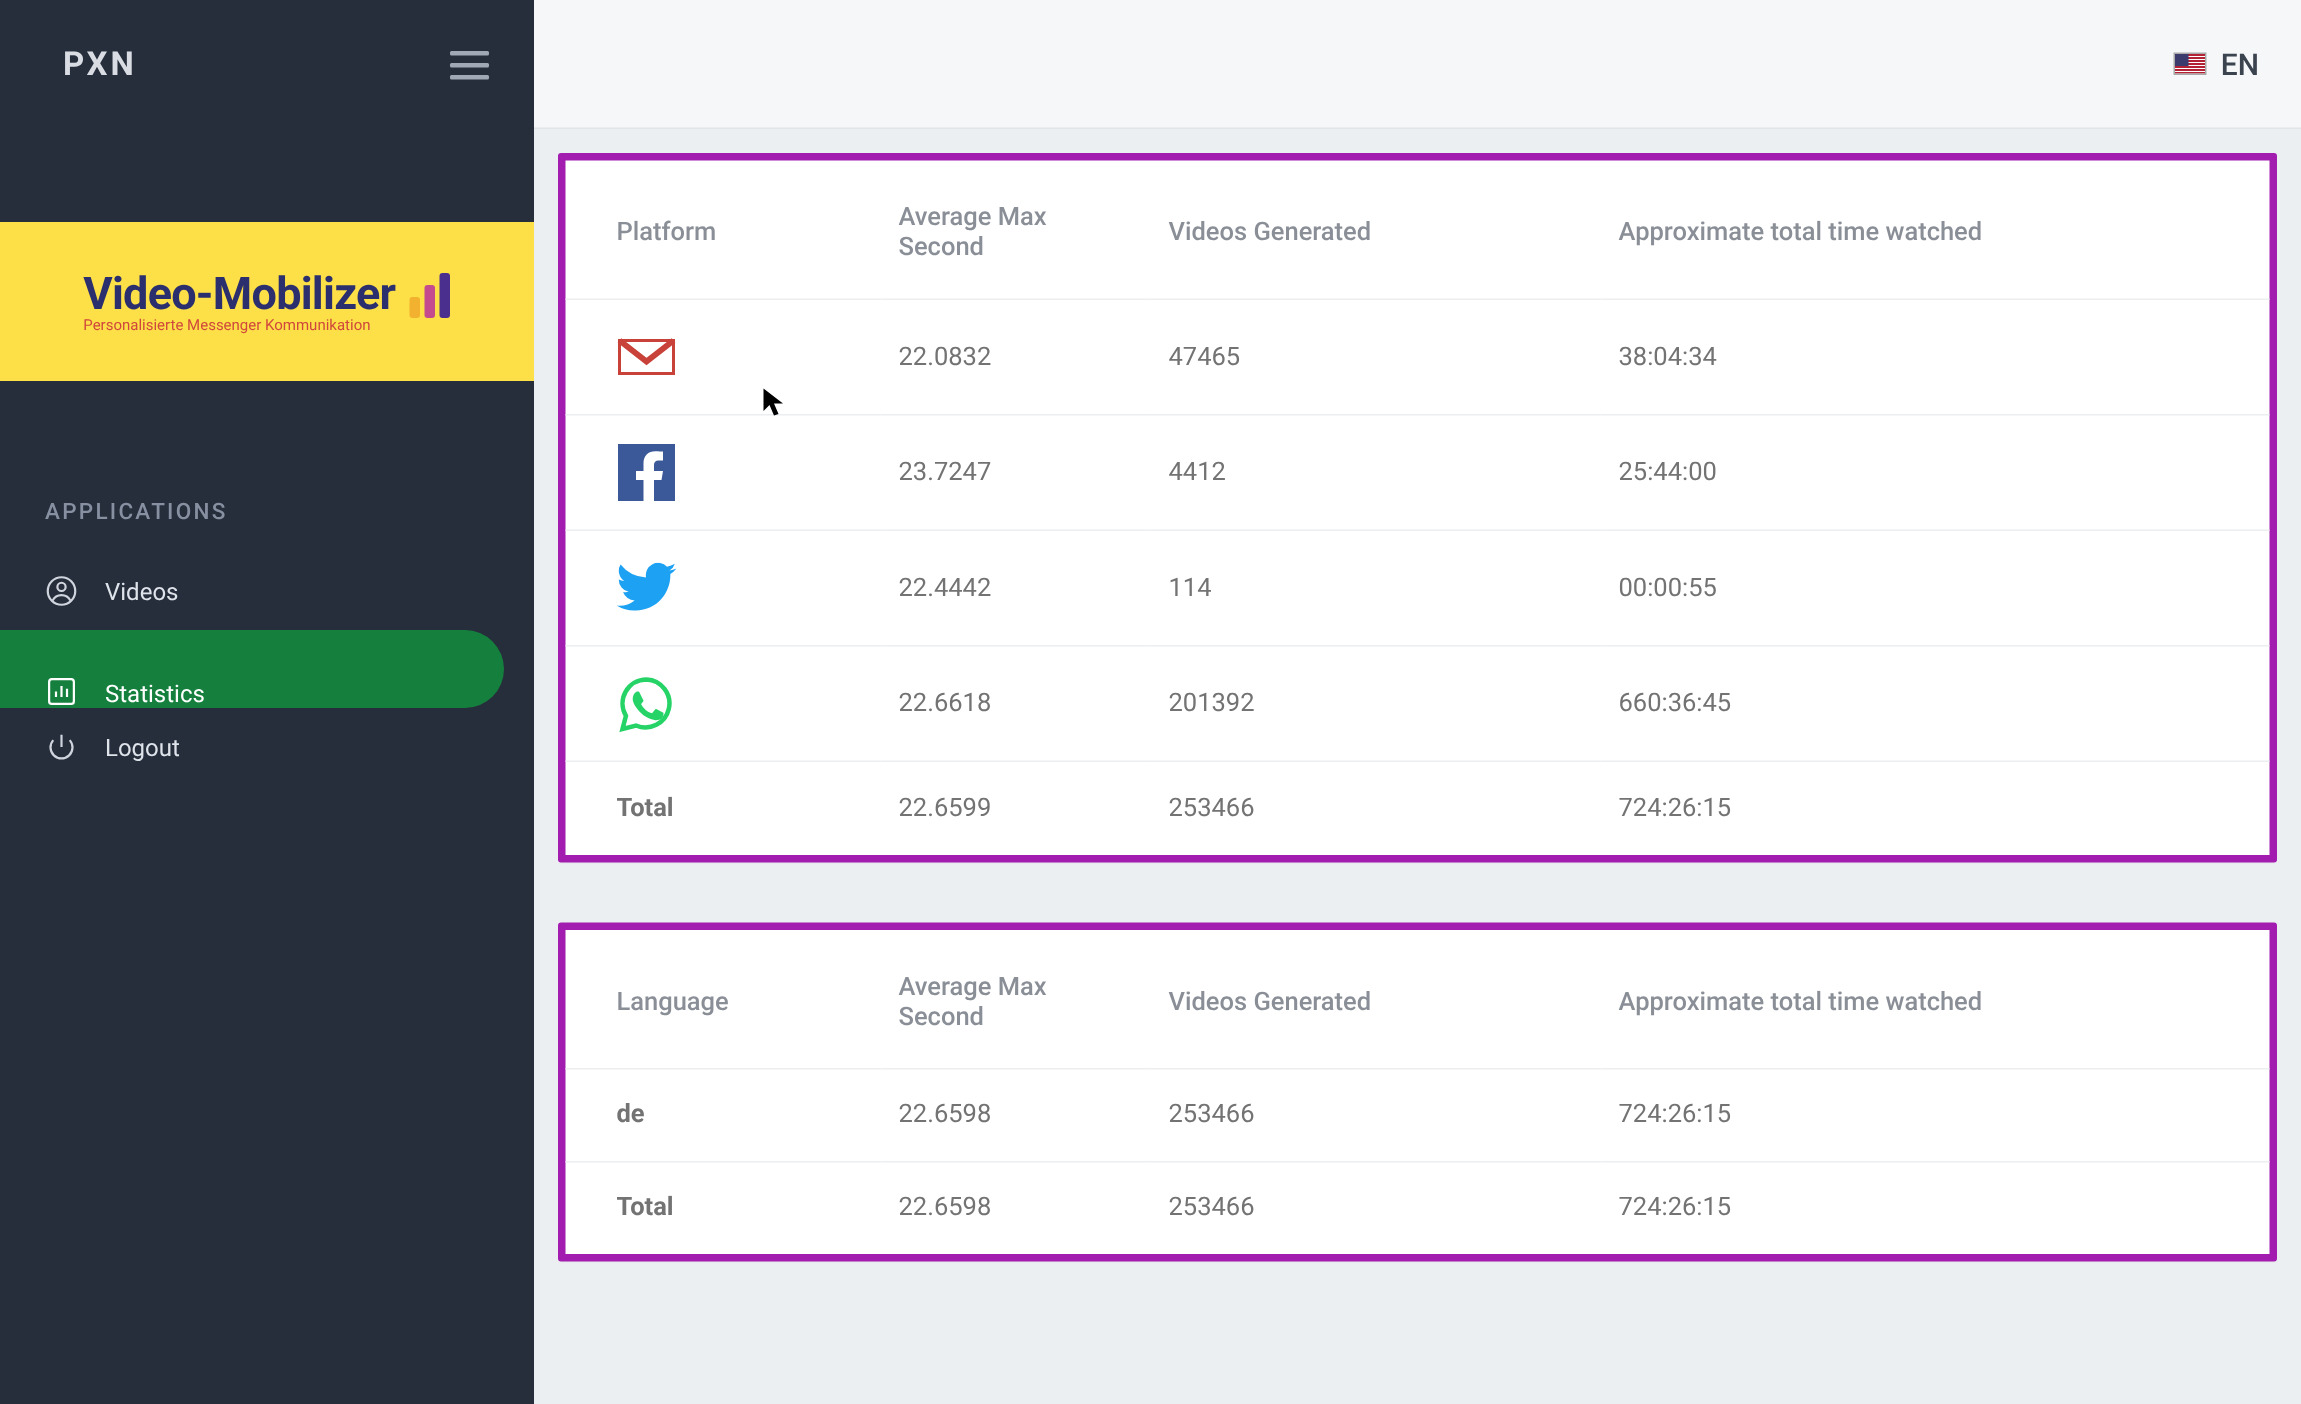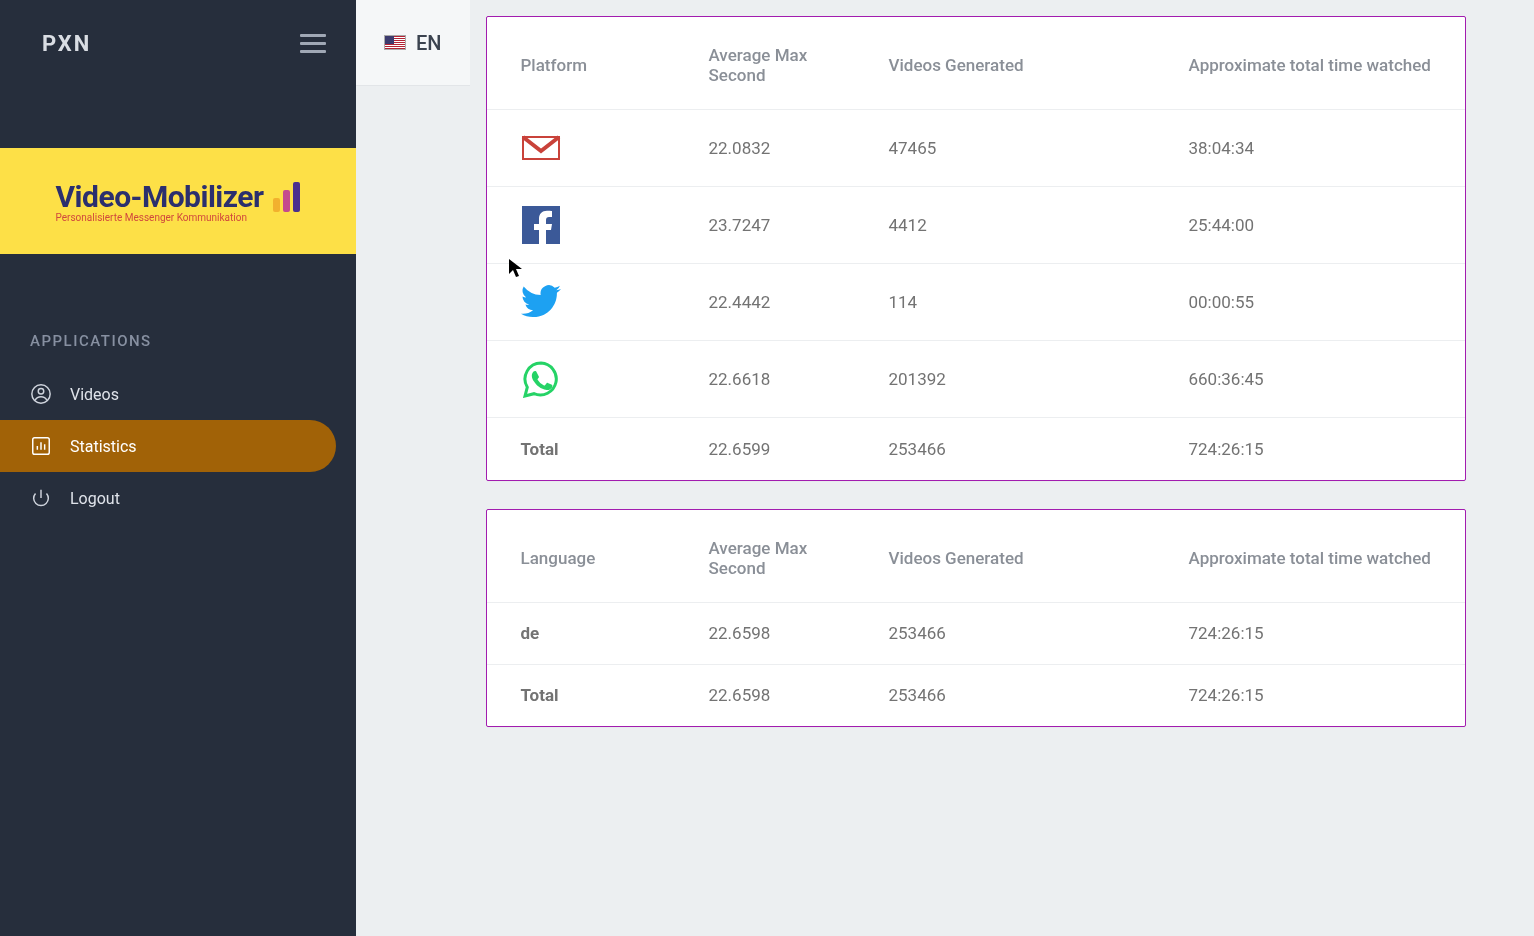--- a/index.html
+++ b/index.html
@@ -16,34 +16,34 @@
   .logo-wrap { text-align: left; }
   .logo-text { font-size: 30px; font-weight: 700; color: #2b2f6e; letter-spacing: -0.5px; display: inline-block; vertical-align: middle; }
   .logo-bars { display: inline-flex; align-items: flex-end; gap: 3px; margin-left: 6px; vertical-align: middle; }
   .logo-bars i { display: block; width: 7px; border-radius: 2px; }
   .logo-sub { font-size: 10px; color: #d0483d; margin-top: -2px; }
 
   .section-label { color: #8790a1; font-size: 15px; letter-spacing: 1.5px; padding: 78px 16px 18px 30px; font-weight: 500; }
 
   .nav { list-style: none; }
   .nav-item { display: flex; align-items: center; gap: 18px; padding: 0 30px; height: 52px; color: #dfe3ea; font-size: 16px; cursor: pointer; }
-  .nav-item.active { background: #a16207; color: #fff; border-top-right-radius: 26px; border-bottom-right-radius: 26px; margin-right: 20px; }
+  .nav-item.active { background: #15803d; color: #fff; border-top-right-radius: 26px; border-bottom-right-radius: 26px; margin-right: 20px; align-items: flex-end; }
   .nav-icon { width: 22px; height: 22px; display: inline-flex; align-items: center; justify-content: center; }
   .nav-icon svg { width: 22px; height: 22px; stroke: #cfd4dd; fill: none; stroke-width: 1.6; }
   .nav-item.active .nav-icon svg { stroke: #fff; }
 
   
-  .main { flex: 1; display: flex; flex-direction: row; }
+  .main { flex: 1; display: flex; flex-direction: column; }
   .topbar { height: 86px; background: #f5f7f8; border-bottom: 1px solid #e2e5e8; display: flex; align-items: center; justify-content: flex-end; padding: 0 28px; }
   .lang { display: flex; align-items: center; gap: 10px; color: #3b434f; font-size: 20px; font-weight: 500; cursor: pointer; }
   .flag { width: 22px; height: 15px; background: linear-gradient(#b22234 0 7.7%, #fff 7.7% 15.4%, #b22234 15.4% 23.1%, #fff 23.1% 30.8%, #b22234 30.8% 38.5%, #fff 38.5% 46.2%, #b22234 46.2% 53.9%, #fff 53.9% 61.6%, #b22234 61.6% 69.3%, #fff 69.3% 77%, #b22234 77% 84.7%, #fff 84.7% 92.4%, #b22234 92.4% 100%); position: relative; border: 1px solid #aaa; }
   .flag::before { content: ""; position: absolute; left: 0; top: 0; width: 9px; height: 8px; background: #3c3b6e; }
 
   .content { padding: 16px; overflow: auto; }
-  .card { background: #fff; border: 1px solid #a21caf; border-radius: 2px; margin-bottom: 28px; box-shadow: 0 1px 1px rgba(0,0,0,0.02); }
+  .card { background: #fff; border: 5px solid #a21caf; border-radius: 2px; margin-bottom: 40px; box-shadow: 0 1px 1px rgba(0,0,0,0.02); }
 
   table.data { width: 100%; border-collapse: collapse; }
   table.data th, table.data td { text-align: left; padding: 18px 12px; font-size: 17px; }
   table.data th { color: #8a8f97; font-weight: 500; padding: 28px 12px 24px 12px; }
   table.data th:first-child, table.data td:first-child { padding-left: 34px; }
   table.data th:last-child, table.data td:last-child { padding-right: 34px; }
   table.data tbody tr { border-top: 1px solid #eceef0; }
   table.data tbody td { color: #737373; height: 62px; }
   .bold { font-weight: 700; color: #3a414c; }
   .col-1 { width: 210px; }

